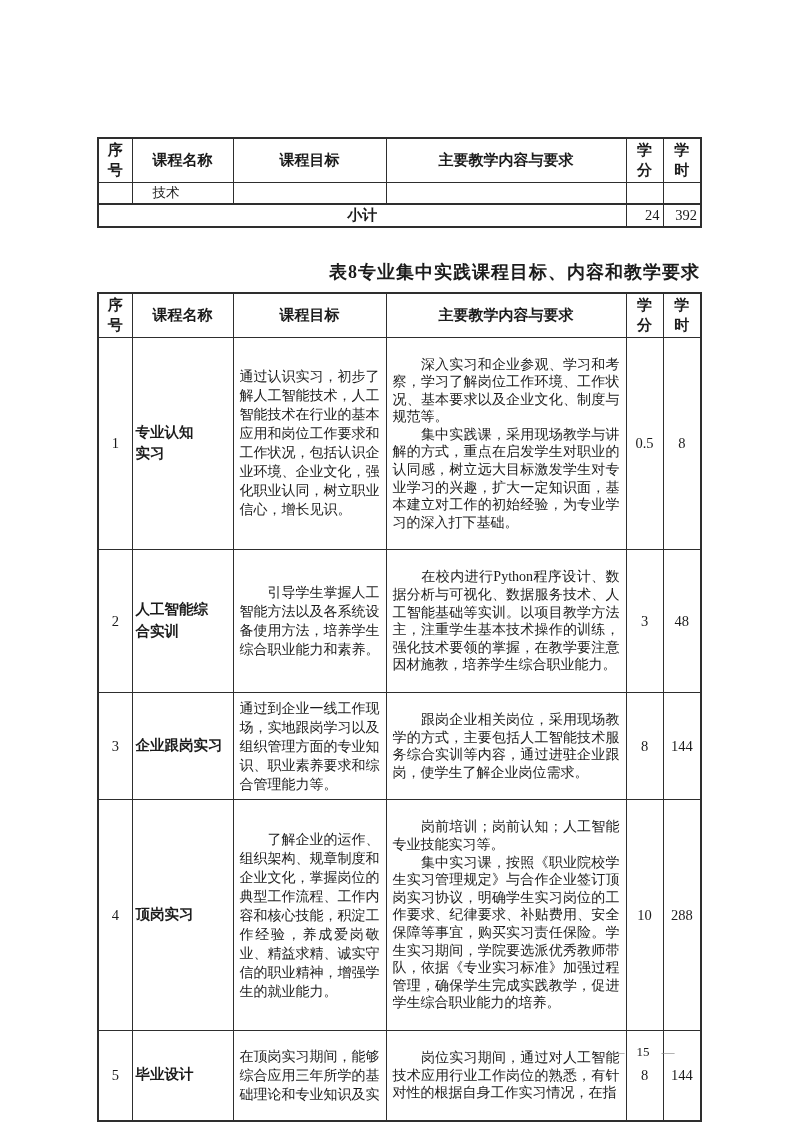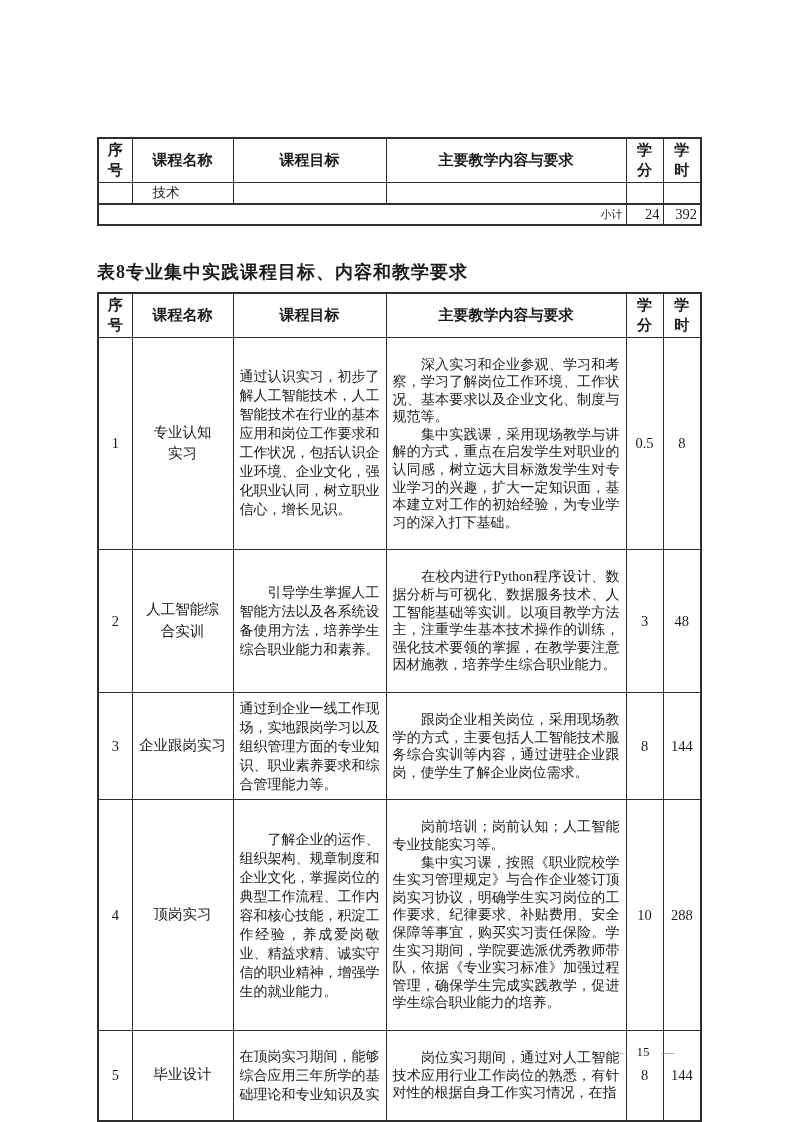--- a/index.html
+++ b/index.html
@@ -31,23 +31,23 @@
     vertical-align:middle;
     white-space:pre-line;
     line-height:1.35;
   }
   .c-no, .c-credit, .c-hour {
     text-align:center;
     vertical-align:middle;
     font-size:14.5px;
   }
   .c-name {
-    text-align:center;
-    vertical-align:middle;
-    font-weight:normal;
+    text-align:left;
+    vertical-align:middle;
+    font-weight:bold;
     font-size:14.5px;
     white-space:pre-line;
     line-height:1.5;
   }
   .c-obj {
     font-size:14px;
     line-height:19px;
     text-align:justify;
     text-justify:inter-character;
     vertical-align:middle;
@@ -63,42 +63,42 @@
     white-space:pre-line;
     padding:18px 6px;
   }
   .c-tech {
     font-size:13.5px;
     text-align:left;
     vertical-align:middle;
     padding-left:20px;
   }
   .c-subtotal {
-    text-align:right;
-    vertical-align:middle;
-    font-weight:normal;
-    font-size:11px;
+    text-align:center;
+    vertical-align:middle;
+    font-weight:bold;
+    font-size:15px;
     border-top:2px solid #2e2e2e;
   }
   .c-subval {
     text-align:right;
     vertical-align:middle;
     font-size:14.5px;
     border-top:2px solid #2e2e2e;
   }
   
   #top-table { top:137px; }
   #top-table .r-head { height:42px; }
   #top-table .r-tech { height:17px; }
   #top-table .r-sub  { height:21px; }
   
   #table8-title {
     position:absolute;
     top:260px; left:97px; width:603px;
-    text-align:left;
+    text-align:right;
     font-size:18px;
     font-weight:bold;
     letter-spacing:1px;
   }
   #main-table { top:292px; }
   #main-table .r-head { height:41px; }
   #main-table .r-1 { height:171px; }
   #main-table .r-2 { height:121px; }
   #main-table .r-3 { height:96px; }
   #main-table .r-4 { height:191px; }

